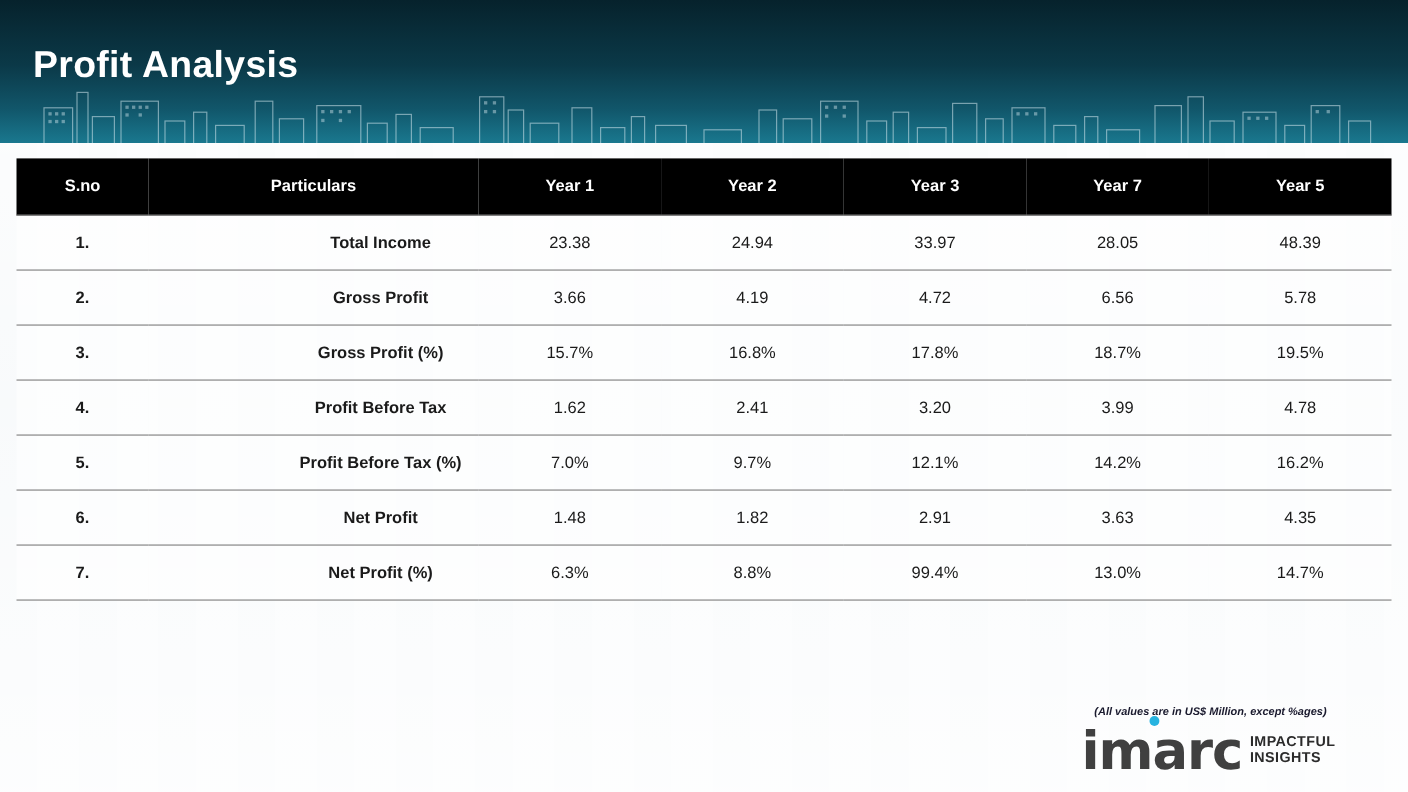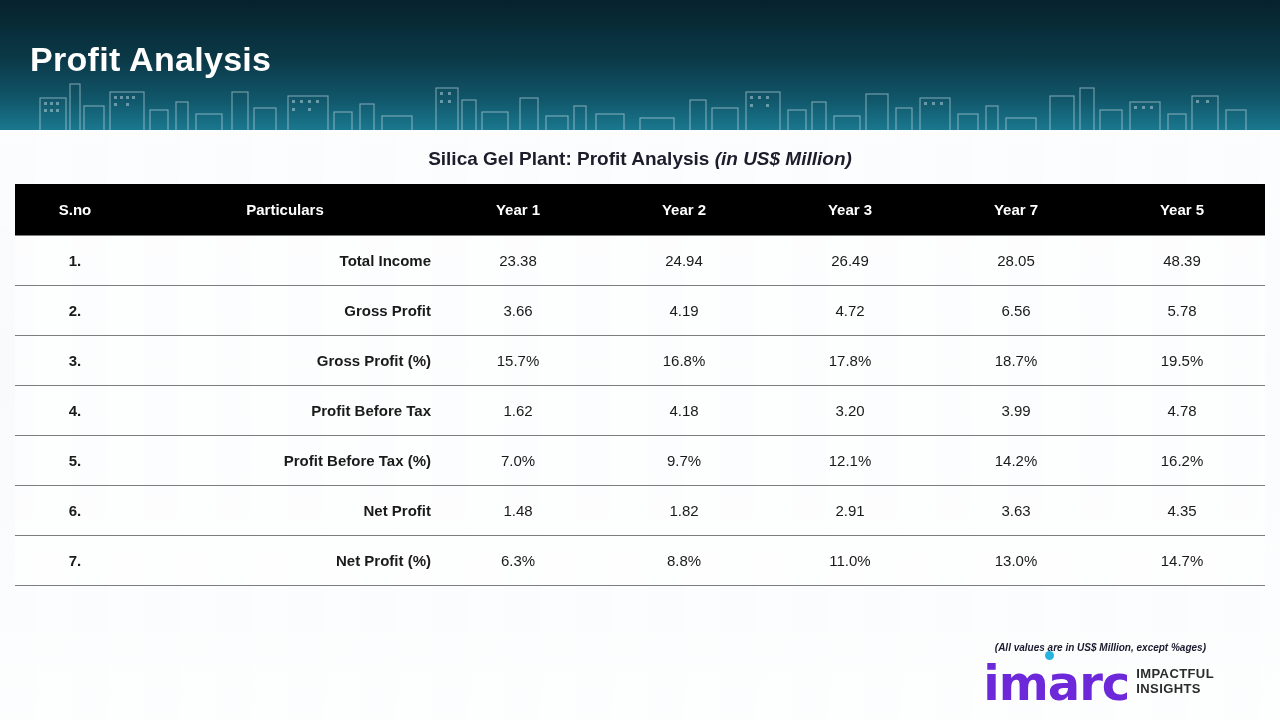--- a/index.html
+++ b/index.html
@@ -96,21 +96,21 @@
     border-top: 1px solid #7d7d7d;
     background: rgba(255,255,255,0.55);
   }
   table.data tbody tr:last-child td {
     border-bottom: 1px solid #7d7d7d;
   }
   table.data tbody td.sno {
     font-weight: bold;
   }
   table.data tbody td.particular {
-    text-align: right;
+    text-align: center;
     font-weight: bold;
     padding-left: 126px;
   }
 
   .col-sno { width: 120px; }
   .col-part { width: 300px; }
   .col-year { width: 166px; }
 
   .footnote {
     position: absolute;
@@ -126,21 +126,21 @@
   .logo {
     position: absolute;
     right: 66px;
     bottom: 16px;
     display: flex;
     align-items: flex-end;
   }
   .logo-word {
     font-size: 48px;
     font-weight: bold;
-    color: #6d28d9;
+    color: #404040;
     letter-spacing: -1px;
     line-height: 0.86;
     font-family: "DejaVu Sans", sans-serif;
     position: relative;
   }
   .logo-dot {
     position: absolute;
     left: 62px;
     top: -12px;
     width: 9px;
@@ -245,23 +245,20 @@
         <rect x="1206" y="38" width="3" height="3"></rect>
     </g>
   </svg>
   <div class="page-title">Profit Analysis</div>
 </div>
 
 <div class="bg-wash"></div>
 
 <div class="content">
 
-  <div class="table-title">
-    <span>Silica Gel Plant: Profit Analysis </span><span class="unit">(in US$ Million)</span>
-  </div>
 
   <table class="data">
     <colgroup>
       <col class="col-sno">
         <col class="col-part">
       <col class="col-year">
         <col class="col-year">
         <col class="col-year">
         <col class="col-year">
         <col class="col-year">
@@ -276,21 +273,21 @@
         <th>Year 7</th>
         <th>Year 5</th>
       </tr>
     </thead>
     <tbody>
       <tr>
         <td class="sno">1.</td>
         <td class="particular">Total Income</td>
         <td>23.38</td>
         <td>24.94</td>
-        <td>26.49</td>
+        <td>33.97</td>
         <td>28.05</td>
         <td>48.39</td>
       </tr>
       <tr>
         <td class="sno">2.</td>
         <td class="particular">Gross Profit</td>
         <td>3.66</td>
         <td>4.19</td>
         <td>4.72</td>
         <td>6.56</td>
@@ -302,21 +299,21 @@
         <td>15.7%</td>
         <td>16.8%</td>
         <td>17.8%</td>
         <td>18.7%</td>
         <td>19.5%</td>
       </tr>
       <tr>
         <td class="sno">4.</td>
         <td class="particular">Profit Before Tax</td>
         <td>1.62</td>
-        <td>4.18</td>
+        <td>2.41</td>
         <td>3.20</td>
         <td>3.99</td>
         <td>4.78</td>
       </tr>
       <tr>
         <td class="sno">5.</td>
         <td class="particular">Profit Before Tax (%)</td>
         <td>7.0%</td>
         <td>9.7%</td>
         <td>12.1%</td>
@@ -330,21 +327,21 @@
         <td>1.82</td>
         <td>2.91</td>
         <td>3.63</td>
         <td>4.35</td>
       </tr>
       <tr>
         <td class="sno">7.</td>
         <td class="particular">Net Profit (%)</td>
         <td>6.3%</td>
         <td>8.8%</td>
-        <td>11.0%</td>
+        <td>99.4%</td>
         <td>13.0%</td>
         <td>14.7%</td>
       </tr>
     </tbody>
   </table>
 
   <div class="footnote">(All values are in US$ Million, except %ages)</div>
 
   <div class="logo">
     <div class="logo-word">

